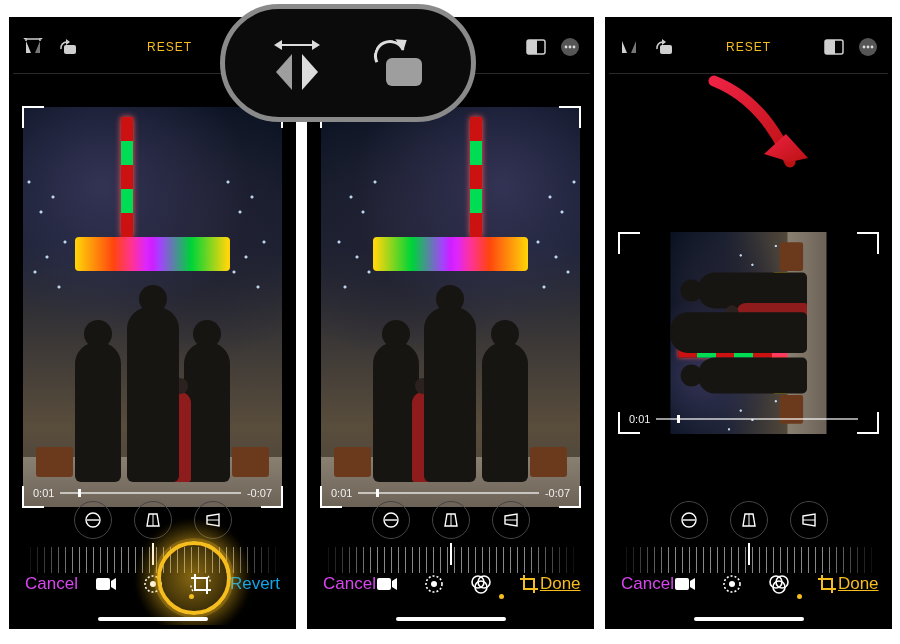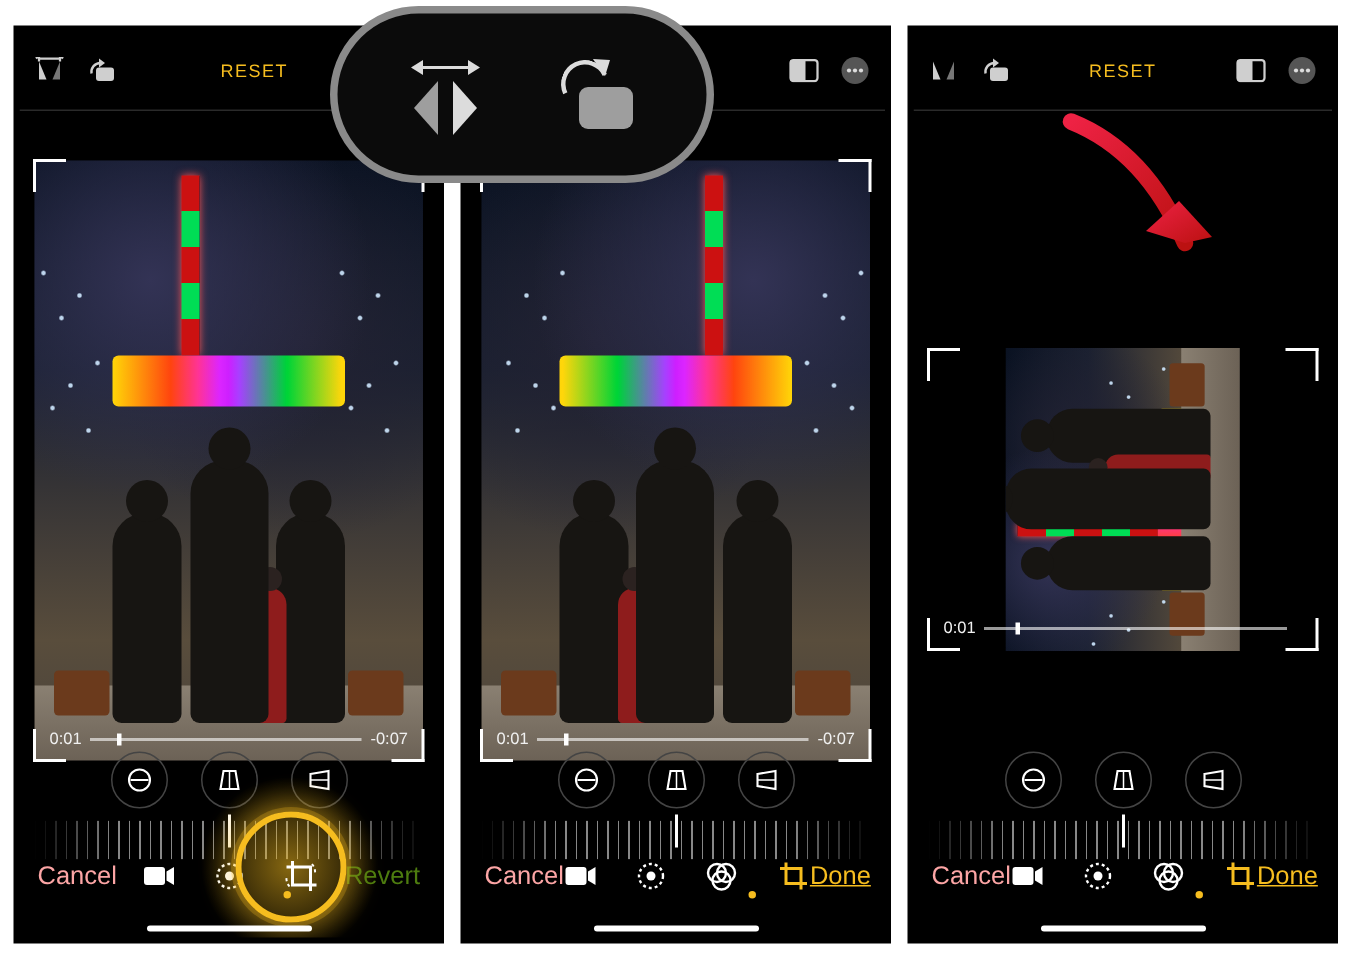--- a/index.html
+++ b/index.html
@@ -137,23 +137,23 @@
     mask:linear-gradient(90deg,transparent 0%,#000 20%,#000 80%,transparent 100%);
   }
   .rcenter{position:absolute;left:50%;top:522px;transform:translateX(-50%);width:2px;height:22px;background:#fff;}
   
   
   .bottombar{
     position:absolute;left:0;right:0;bottom:0;height:62px;padding:0 12px 10px;
     display:flex;align-items:center;justify-content:space-between;color:#fff;font:17px -apple-system,Helvetica;
   }
   .bottombar .tools{display:flex;gap:26px;align-items:center;}
-  .bottombar .cancel{color:#fca5a5;}
+  .bottombar .cancel{color:#d946ef;}
   .bottombar .done{color:var(--accent);text-decoration:underline;}
-  .bottombar .revert{color:#4d7c0f;}
+  .bottombar .revert{color:#0ea5e9;}
   .homebar{position:absolute;bottom:4px;left:50%;transform:translateX(-50%);width:110px;height:4px;border-radius:3px;background:#fff;}
   
   
   .dot{position:absolute;bottom:26px;left:50%;transform:translateX(36px);width:5px;height:5px;border-radius:50%;background:var(--accent);}
   
   
   .ring{
     position:absolute;border:4px solid var(--accent);border-radius:50%;
     box-shadow:0 0 0 3px rgba(246,189,31,.25),0 0 18px 6px rgba(246,189,31,.35);
     pointer-events:none;

